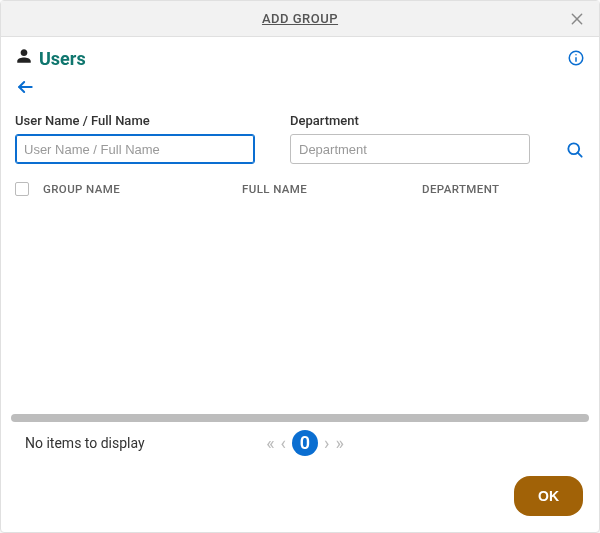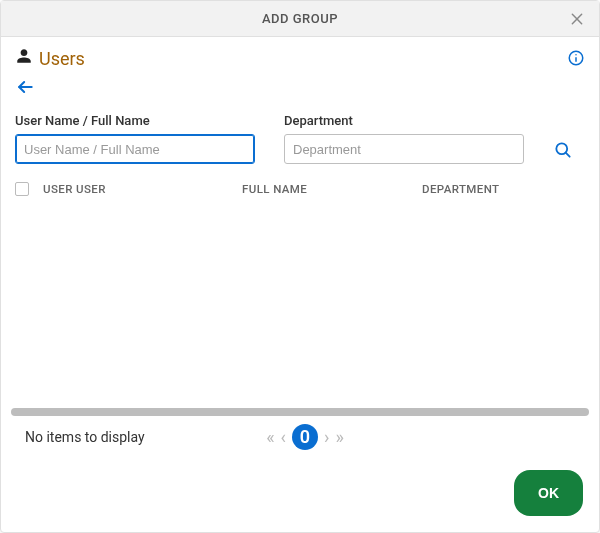--- a/index.html
+++ b/index.html
@@ -30,20 +30,21 @@
     border-bottom: 1px solid #e0e0e0;
     height: 36px;
     display: flex;
     align-items: center;
     justify-content: center;
     position: relative;
     letter-spacing: 0.5px;
     color: #555;
     font-size: 13px;
     font-weight: 500;
+    text-decoration: underline;
   }
   .titlebar .close {
     position: absolute;
     right: 10px;
     top: 50%;
     transform: translateY(-50%);
     cursor: pointer;
     color: #888;
     padding: 4px;
     display: flex;
@@ -56,22 +57,22 @@
     padding: 10px 14px 4px 14px;
   }
   .header-left {
     display: flex;
     align-items: center;
     gap: 6px;
   }
   .header-left .user-icon svg { width: 18px; height: 18px; color:#222; }
   .header-title {
     font-size: 18px;
-    font-weight: 400;
-    color: #a16207;
+    font-weight: 700;
+    color: #0f766e;
   }
   .info-icon {
     color: #0a6ed1;
     display: flex;
     cursor: pointer;
   }
   .info-icon svg { width: 18px; height: 18px; }
   .back-row {
     padding: 4px 14px 12px 14px;
   }
@@ -79,20 +80,21 @@
     color: #0a6ed1;
     cursor: pointer;
     display: inline-flex;
   }
   .back-icon svg { width: 20px; height: 20px; }
   .filters {
     display: flex;
     align-items: flex-end;
     padding: 0 14px 10px 14px;
     gap: 29px;
+    justify-content: space-between;
   }
   .field {
     display: flex;
     flex-direction: column;
     gap: 6px;
   }
   .field label {
     font-size: 13px;
     color: #333;
     font-weight: 500;
@@ -193,25 +195,25 @@
     display: flex;
     align-items: center;
     justify-content: center;
   }
   .footer {
     display: flex;
     justify-content: flex-end;
     padding: 10px 16px 16px 16px;
   }
   .ok-btn {
-    background: #15803d;
+    background: #a16207;
     color: #fff;
     border: none;
     border-radius: 16px;
-    height: 46px;
+    height: 40px;
     padding: 0 24px;
     font-size: 14px;
     font-weight: 600;
     cursor: pointer;
   }
 </style>
 </head>
 <body>
 
 <div class="modal">
@@ -267,21 +269,21 @@
           <circle cx="10.5" cy="10.5" r="6.5"></circle>
           <line x1="20" y1="20" x2="15.2" y2="15.2"></line>
         </svg>
     </span>
   </div>
 
   <div class="table-head">
     <div class="col-check">
       <div class="chk"></div>
     </div>
-    <div class="col-uname">USER USER</div>
+    <div class="col-uname">GROUP NAME</div>
     <div class="col-fname">FULL NAME</div>
     <div class="col-dept">DEPARTMENT</div>
   </div>
 
   <div class="table-body"></div>
 
   <div class="hscroll"></div>
 
   <div class="pager">
     <span class="noitems">No items to display</span>

